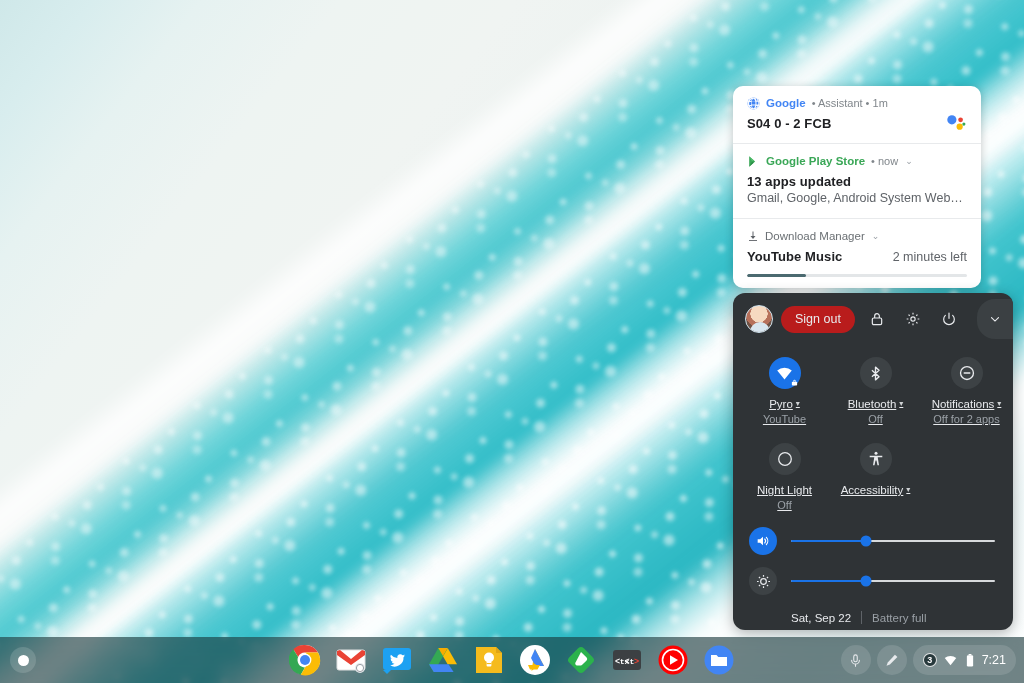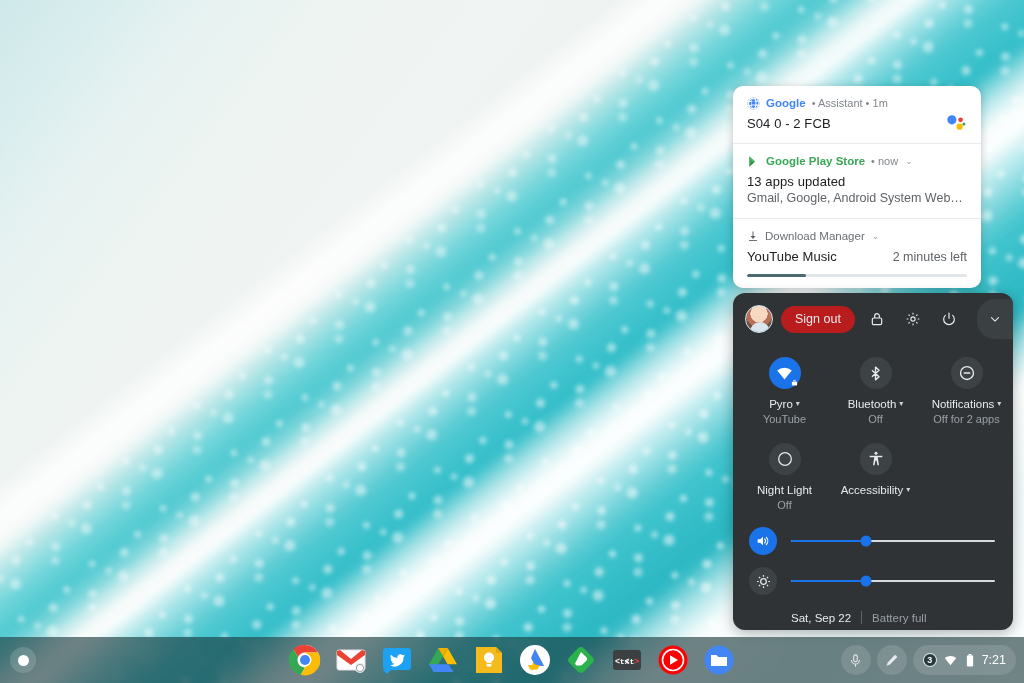--- a/index.html
+++ b/index.html
@@ -78,21 +78,21 @@
   .notif-head {
     display: flex; align-items: center; gap: 6px;
     font-size: 11.5px; line-height: 14px; margin-bottom: 5px;
   }
   .notif-app { font-weight: 600; }
   .notif-app.google { color: #4285f4; }
   .notif-app.play { color: #3aa757; }
   .notif-app.dl { color: #6b7074; font-weight: 400; }
   .notif-meta { color: #80868b; font-size: 11px; }
   .notif-title {
-    font-size: 13px; color: #202124; font-weight: 400;
+    font-size: 13px; color: #202124; font-weight: 700;
     line-height: 17px; letter-spacing: .1px;
   }
   .notif-body {
     font-size: 12.5px; color: #5f6368; line-height: 17px;
     white-space: nowrap; overflow: hidden; text-overflow: ellipsis;
   }
   .notif-row { display: flex; align-items: baseline; justify-content: space-between; }
   .notif-right { font-size: 12.5px; color: #5f6368; flex-shrink: 0; margin-left: 8px; }
   .chev-sm { font-size: 9px; color: #9aa0a6; margin-left: 1px; }
   .assistant-dots { position: absolute; right: 14px; top: 26px; }
@@ -133,21 +133,21 @@
     cursor: pointer; color: #e8eaed; flex-shrink: 0;
   }
   .collapse-pill {
     position: absolute; right: 0; top: 6px; width: 36px; height: 40px;
     background: #3b4043; border-radius: 18px 0 0 18px;
     display: flex; align-items: center; justify-content: center; cursor: pointer;
   }
 
   .tiles {
     display: grid; grid-template-columns: repeat(3, 1fr);
-    padding: 8px 1px 0 6px; row-gap: 2px;
+    padding: 8px 1px 0 6px; row-gap: 2px; text-decoration: underline;
   }
   .tile {
     display: flex; flex-direction: column; align-items: center;
     padding: 6px 2px 8px 2px; cursor: pointer;
   }
   .tile-ic {
     width: 32px; height: 32px; border-radius: 50%;
     background: #3d4245; display: flex; align-items: center; justify-content: center;
     position: relative; margin-bottom: 8px;
   }

